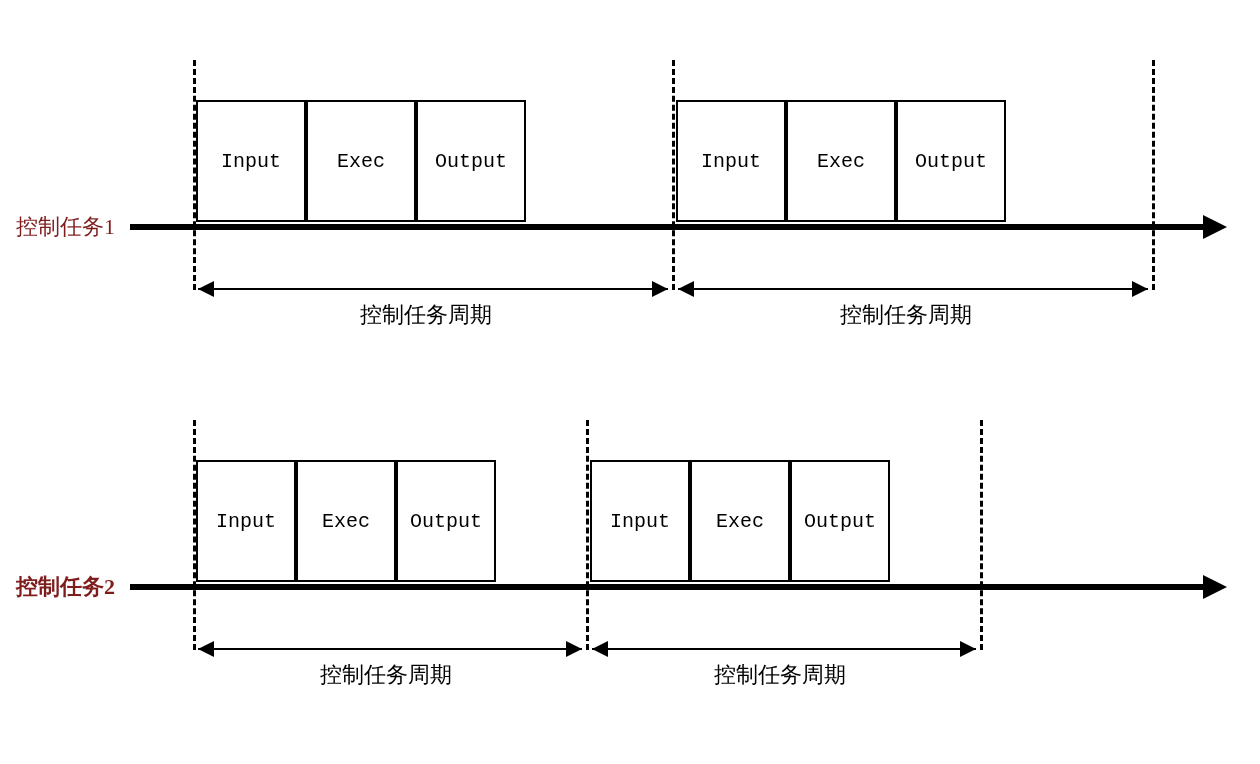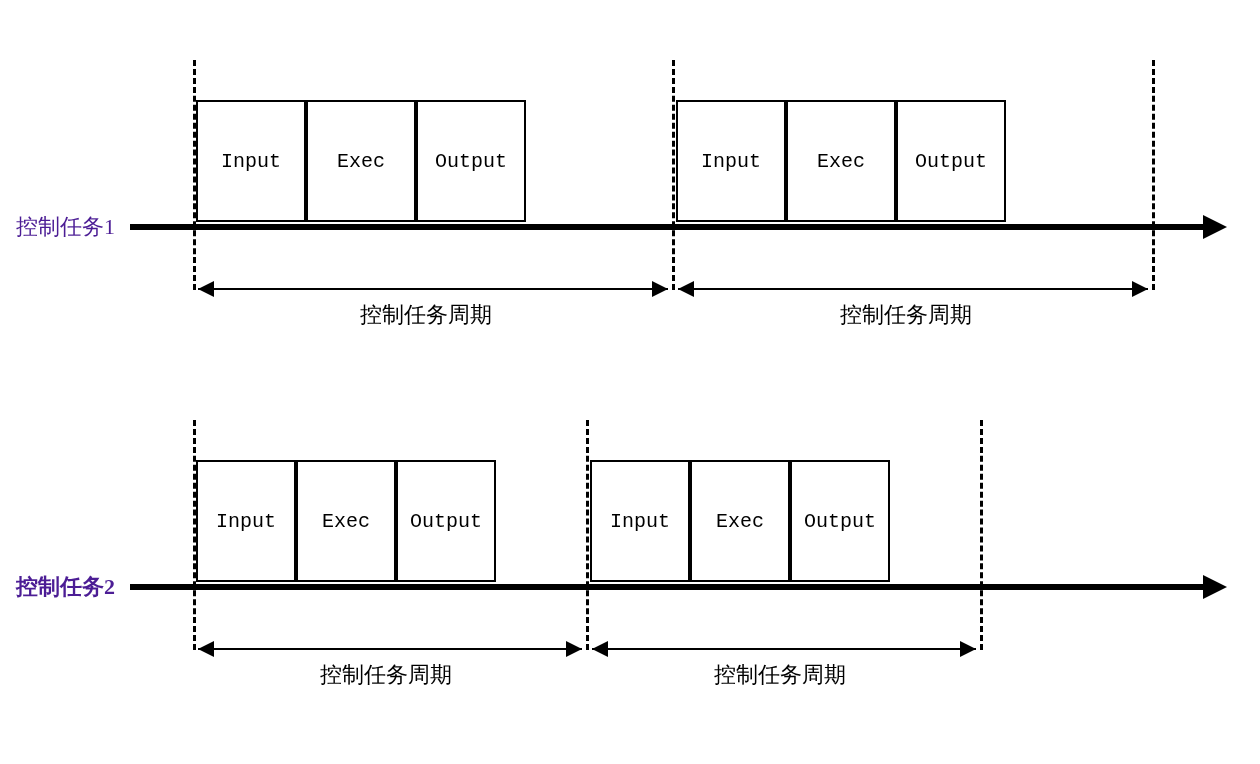--- a/index.html
+++ b/index.html
@@ -8,21 +8,21 @@
     padding: 0;
     background: #fff;
     font-family: "SimSun", "宋体", serif;
     width: 1260px;
     height: 764px;
     position: relative;
   }
   .task-label {
     position: absolute;
     font-size: 22px;
-    color: #4c1d95;
+    color: #7f1d1d;
   }
   .timeline {
     position: absolute;
     height: 6px;
     background: #000;
   }
   .arrow-head {
     position: absolute;
     width: 0; height: 0;
     border-top: 12px solid transparent;

